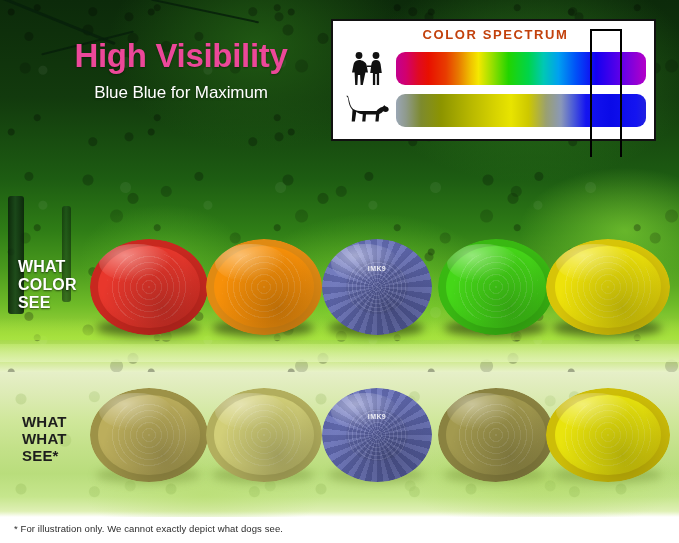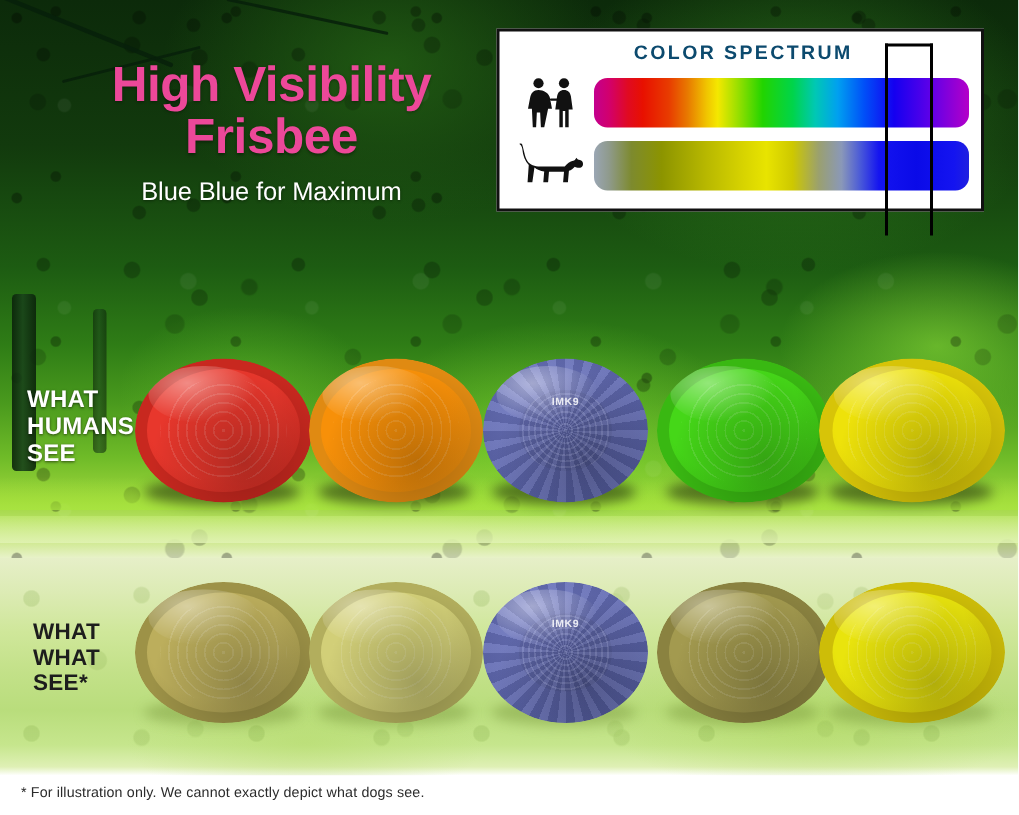--- a/index.html
+++ b/index.html
@@ -63,21 +63,21 @@
   .headline{position:absolute;left:48px;top:38px;width:266px;}
   .hl1{font-size:33px;line-height:35px;font-weight:bold;color:#ec4899;text-align:center;
     letter-spacing:-.3px;text-shadow:0 1px 2px rgba(0,0,0,.35);}
   .hl2{margin-top:9px;font-size:17px;line-height:22px;color:#ffffff;text-align:center;
     letter-spacing:-.1px;text-shadow:0 1px 2px rgba(0,0,0,.45);}
 
   
   .spec-panel{position:absolute;left:331px;top:19px;width:325px;height:122px;background:#fff;
     border:2px solid #111;box-sizing:border-box;}
   .spec-title{position:absolute;left:0;top:6px;width:325px;text-align:center;
-    font-size:13px;font-weight:bold;color:#0c4a6e;letter-spacing:1.6px;}
+    font-size:13px;font-weight:bold;color:#c2410c;letter-spacing:1.6px;}
   .spec-rows{position:absolute;left:8px;top:26px;width:309px;}
   .spec-row{display:flex;align-items:center;height:42px;}
   .spec-ico{width:53px;height:42px;display:flex;align-items:center;justify-content:center;}
   .bar{flex:1;height:33px;border-radius:9px;margin-left:2px;margin-right:4px;}
   .bar-human{background:linear-gradient(90deg,
      #c3008f 0%, #d2006d 4%, #e00a22 9%, #e81000 13%, #e83c00 20%, #e87a00 25%,
      #f0c400 30%, #f4e800 33%, #9fe000 38%, #22d400 45%, #00d44a 53%,
      #00c8b4 59%, #00a0f0 65%, #0050f8 72%, #1400f0 80%, #6000e8 90%, #b400c8 100%);}
   .bar-dog{background:linear-gradient(90deg,
      #9aa6b4 0%, #8f9a8c 4%, #7d8a2e 10%, #8c9400 18%, #b8b800 30%, #d8d400 40%,
@@ -138,21 +138,20 @@
   </div>
 
   <div class="band-dogs">
     <div class="dogs-tex"></div>
   </div>
 
   <div class="footer"></div>
 
   <div class="headline">
     <div class="hl1">High Visibility</div>
-    <div class="hl1">Frisbee</div>
     <div class="hl2">
       <div>Blue Blue for Maximum</div>
     </div>
   </div>
 
   <div class="spec-panel">
     <div class="spec-title">COLOR SPECTRUM</div>
 
     <div class="spec-rows">
 
@@ -183,21 +182,21 @@
       </div>
 
     </div>
 
     <div class="bracket"></div>
   </div>
 
 
   <div class="lbl-humans">
     <div>WHAT</div>
-    <div>HUMANS</div>
+    <div>COLOR</div>
     <div>SEE</div>
   </div>
 
   <div class="lbl-dogs">
     <div>WHAT</div>
     <div>WHAT</div>
     <div>SEE*</div>
   </div>
 
   <div id="disc-layer">

